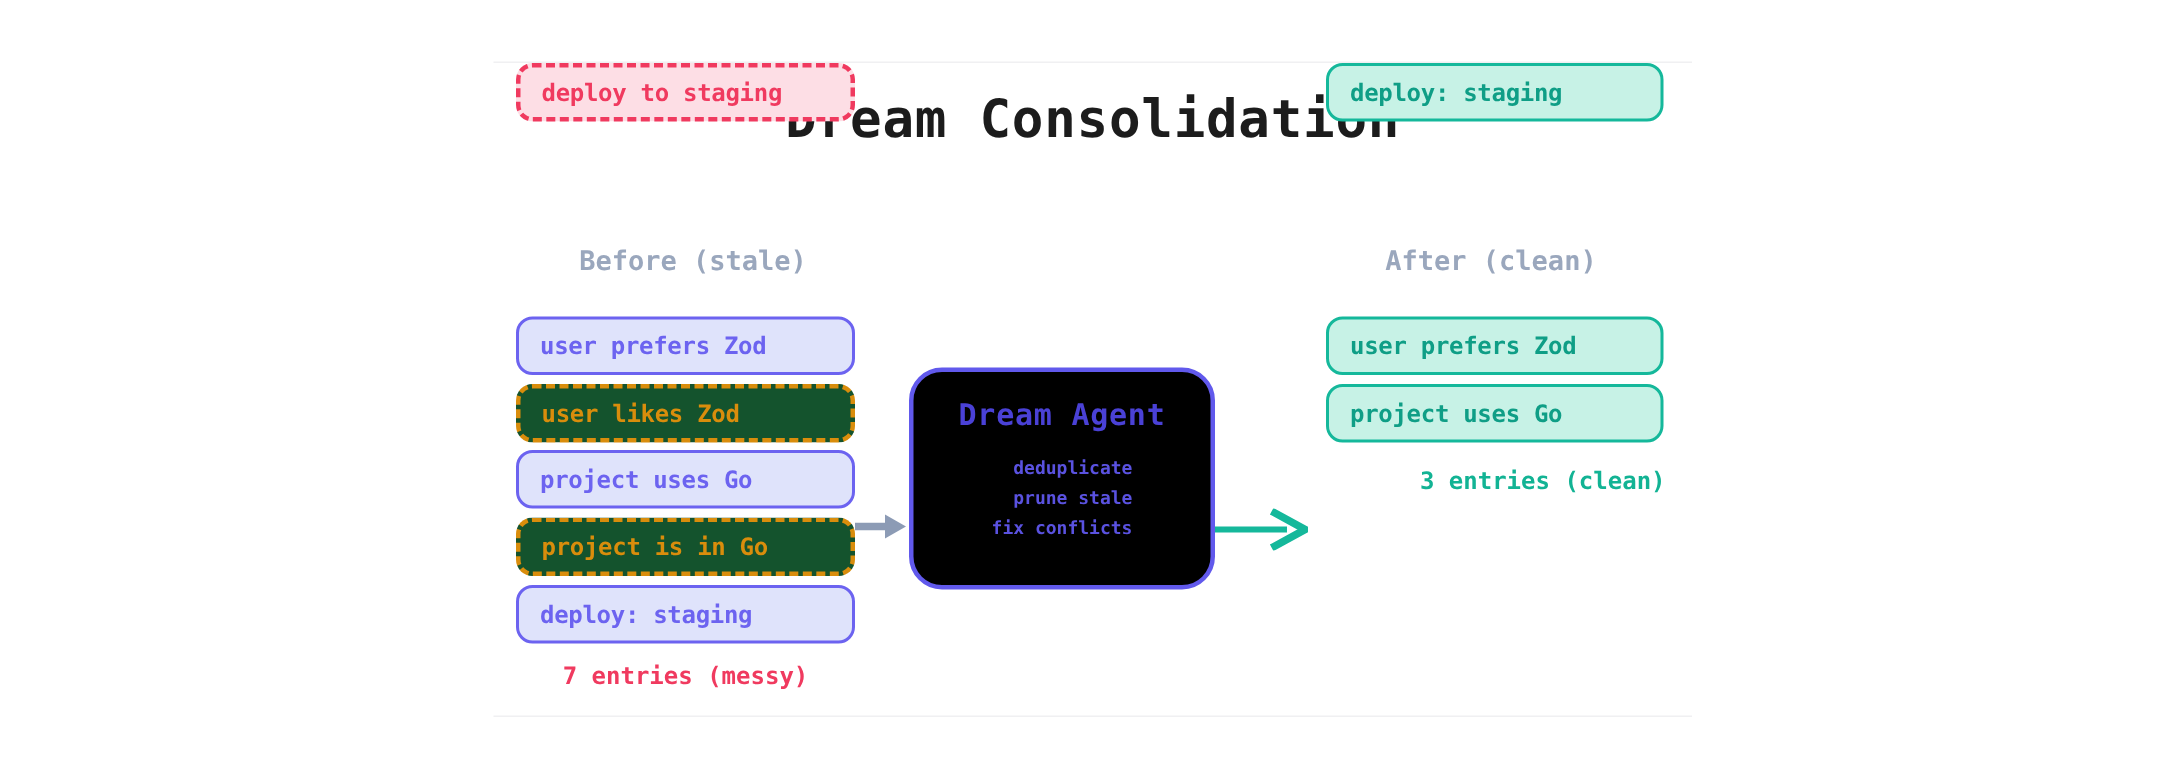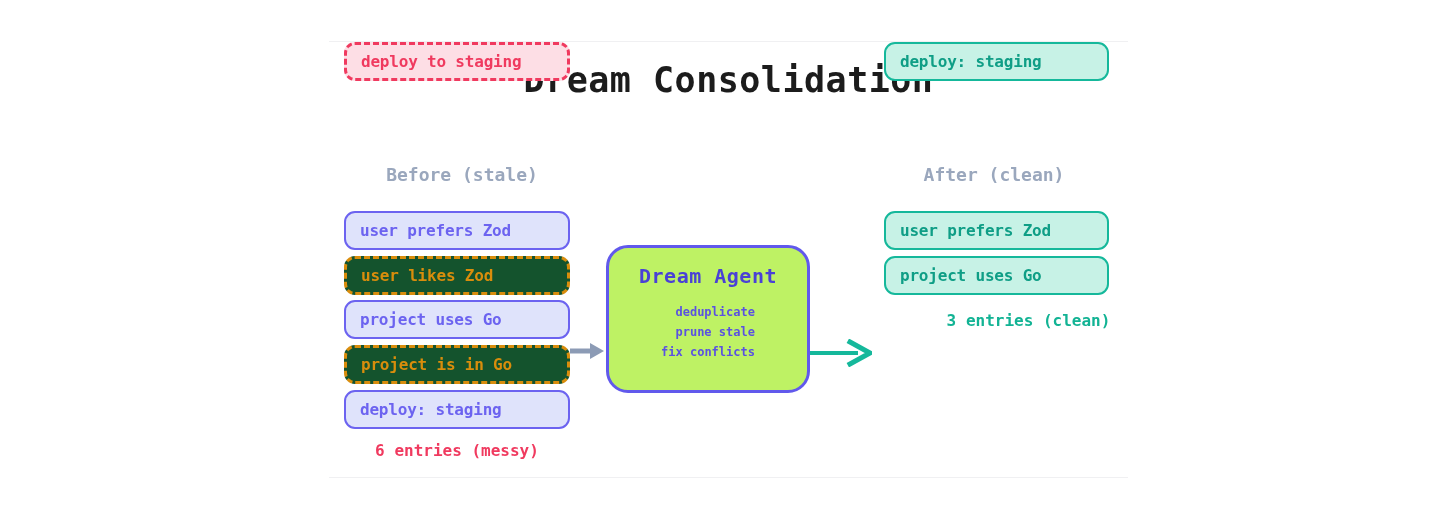--- a/index.html
+++ b/index.html
@@ -120,21 +120,21 @@
   }
 
   
   #agent-box {
     position: absolute;
     left: 277px;
     top: 203px;
     width: 204px;
     height: 148px;
     box-sizing: border-box;
-    background: #bef264;
+    background: #000000;
     border: 3px solid #6159ec;
     border-radius: 22px;
     display: flex;
     flex-direction: column;
     align-items: center;
     justify-content: flex-start;
     padding-top: 16px;
   }
   #agent-title {
     font-size: 20px;
@@ -180,21 +180,21 @@
   <div id="col-before">
     <div id="header-before" class="col-header">Before (stale)</div>
 
     <div class="mem-box blue">user prefers Zod</div>
     <div class="mem-box orange">user likes Zod</div>
     <div class="mem-box blue">project uses Go</div>
     <div class="mem-box orange">project is in Go</div>
     <div class="mem-box blue">deploy: staging</div>
     <div class="mem-box red">deploy to staging</div>
 
-    <div id="footer-before" class="col-footer">6 entries (messy)</div>
+    <div id="footer-before" class="col-footer">7 entries (messy)</div>
   </div>
 
   <svg id="arrow-left" class="arrow-svg" width="36" height="24" viewBox="0 0 36 24">
     <line x1="0" y1="12" x2="22" y2="12" stroke="#8c9bb5" stroke-width="5"></line>
     <polygon points="20,4 34,12 20,20" fill="#8c9bb5"></polygon>
   </svg>
 
   <div id="agent-box">
     <div id="agent-title">Dream Agent</div>
     <div id="agent-actions">

